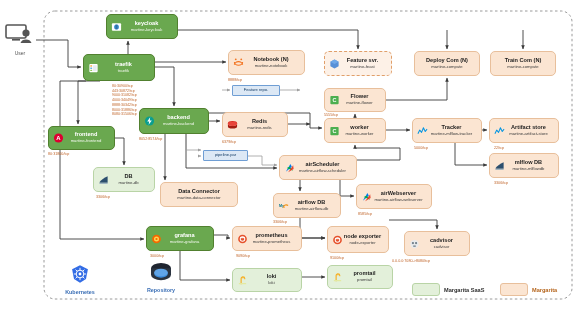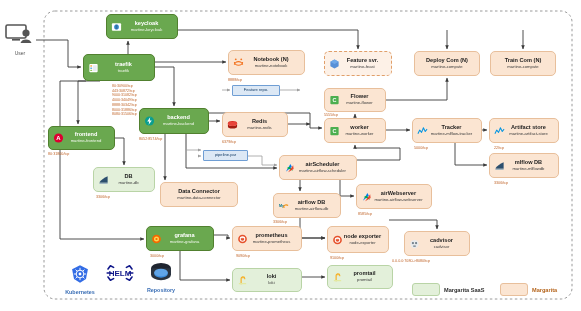--- a/index.html
+++ b/index.html
@@ -391,31 +391,20 @@
           <path d="M16.6,12 L19.4,12"></path>
         <path d="M8.7,8.7 L6.7,6.7"></path>
           <path d="M15.3,15.3 L17.3,17.3"></path>
         <path d="M15.3,8.7 L17.3,6.7"></path>
           <path d="M8.7,15.3 L6.7,17.3"></path>
       </g>
     </svg>
     <div class="cap">Kubernetes</div>
   </div>
 
-  <div class="logo" style="left:102px;top:262px;width:36px;">
-    <svg width="32" height="22" viewBox="0 0 40 26">
-      <g stroke="#0f1689" stroke-width="2" fill="none" stroke-linecap="round">
-        <path d="M8,4 L5,8 M8,4 L12,6 M32,4 L35,8 M32,4 L28,6"></path>
-        <path d="M8,22 L5,18 M8,22 L12,20 M32,22 L35,18 M32,22 L28,20"></path>
-        <path d="M4,13 L9,13 M36,13 L31,13"></path>
-      </g>
-      <text x="20" y="17" font-size="10" font-weight="bold" fill="#0f1689" text-anchor="middle" font-family="Liberation Sans, sans-serif">HELM</text>
-    </svg>
-    <div class="cap" style="visibility:hidden;">HELM</div>
-  </div>
 
   <div class="logo" style="left:140px;top:262px;width:42px;">
     <svg width="26" height="20" viewBox="0 0 28 22">
       <ellipse cx="14" cy="7" rx="11" ry="6" fill="#1f2530"></ellipse>
       <path d="M3,7 L3,14 a11,6 0 0 0 22,0 L25,7 Z" fill="#2b3440"></path>
       <ellipse cx="14" cy="13" rx="7.5" ry="4.2" fill="#3c8dde"></ellipse>
       <ellipse cx="14" cy="11.6" rx="7.5" ry="4.2" fill="#60a5e8"></ellipse>
     </svg>
     <div class="cap">Repository</div>
   </div>

